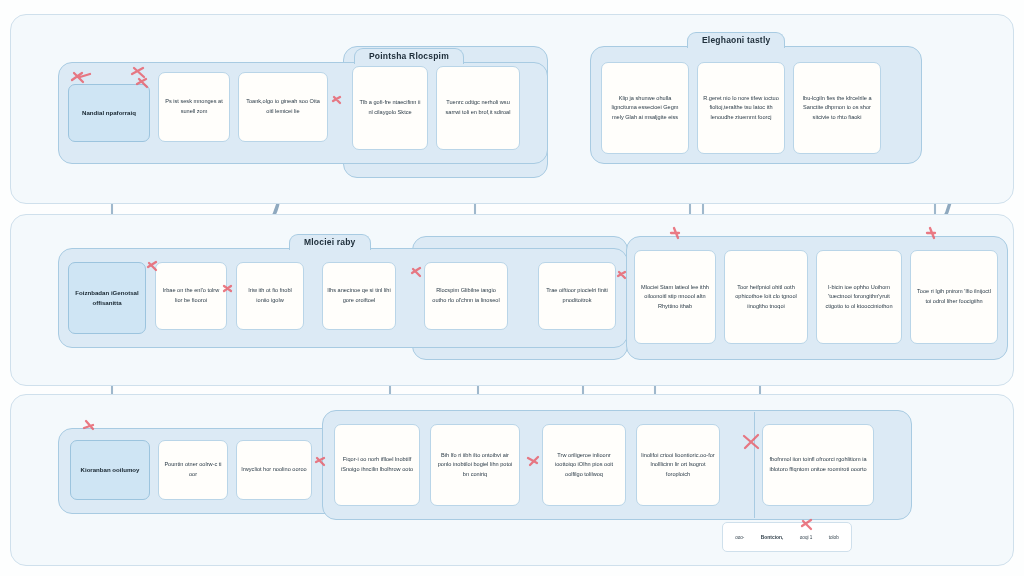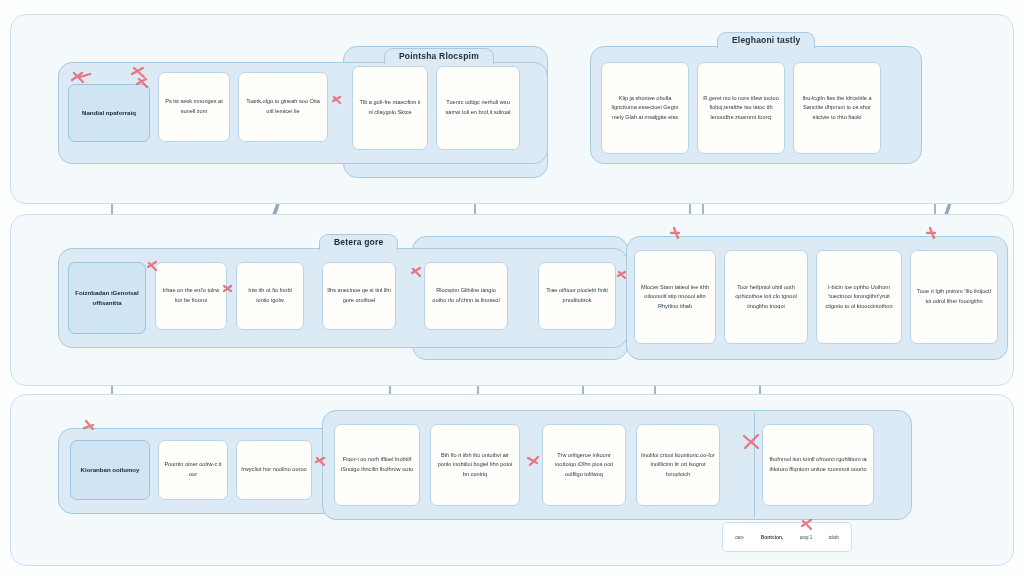--- a/index.html
+++ b/index.html
@@ -50,21 +50,20 @@
     border:1.6px solid #a8cbe2;
     border-bottom:none;
     border-radius:9px 9px 0 0;
     padding:2px 14px 3px 14px;
     font-size:8.5px;
     font-weight:bold;
     color:#20303c;
     white-space:nowrap;
     letter-spacing:.2px;
     z-index:5;
-    margin-left:30px;
   }
 
   
   .card{
     position:absolute;
     background:#fffefb;
     border:1.2px solid #b9d5e8;
     border-radius:7px;
     box-sizing:border-box;
     display:flex;
@@ -167,21 +166,21 @@
     <div class="group-title" style="left:96px;">Eleghaoni tastly</div>
   </div>
 
   <div class="card" style="left:601px;top:62px;width:88px;height:92px;">Klip ja shunwe ohulla ligncituma essecioei Gegm mely Glah ai msaljgite eiss</div>
   <div class="card" style="left:697px;top:62px;width:88px;height:92px;">R.geret nio lo nore tifew ioctuo fioltoj,teralthe tsu latoc ith lenoudhe ziuemmt foorcj</div>
   <div class="card" style="left:793px;top:62px;width:88px;height:92px;">Ibu-lcgiln fies the kfrcelrile a Sanctite dhpmon io os shor sitcivie to rhto fiaoki</div>
 
   <div class="band" style="left:10px;top:214px;width:1004px;height:172px;"></div>
 
   <div class="group" style="left:58px;top:248px;width:570px;height:100px;">
-    <div class="group-title" style="left:230px;">Betera gore</div>
+    <div class="group-title" style="left:230px;">Mlociei raby</div>
   </div>
 
   <div class="group" style="left:412px;top:236px;width:216px;height:124px;z-index:2;"></div>
 
   <div class="card head" style="left:68px;top:262px;width:78px;height:72px;">Foiznbadan iGenotsal offisanitta</div>
   <div class="card" style="left:155px;top:262px;width:72px;height:68px;">Irbae on the enl'o tolrw lior be fiooroi</div>
   <div class="card" style="left:236px;top:262px;width:68px;height:68px;">Iriw ith ot fio fnobl ioniio igolw</div>
   <div class="card" style="left:322px;top:262px;width:74px;height:68px;">Ilhs anecinoe qe si tinl lihi gore oroiftoel</div>
   <div class="card" style="left:424px;top:262px;width:84px;height:68px;">Rlocspim Glibilne iangio outho rlo ol'chnn ia linoseol</div>
   <div class="card" style="left:538px;top:262px;width:78px;height:68px;">Trae oiftioor piocielri finiti pnoditoitrok</div>

